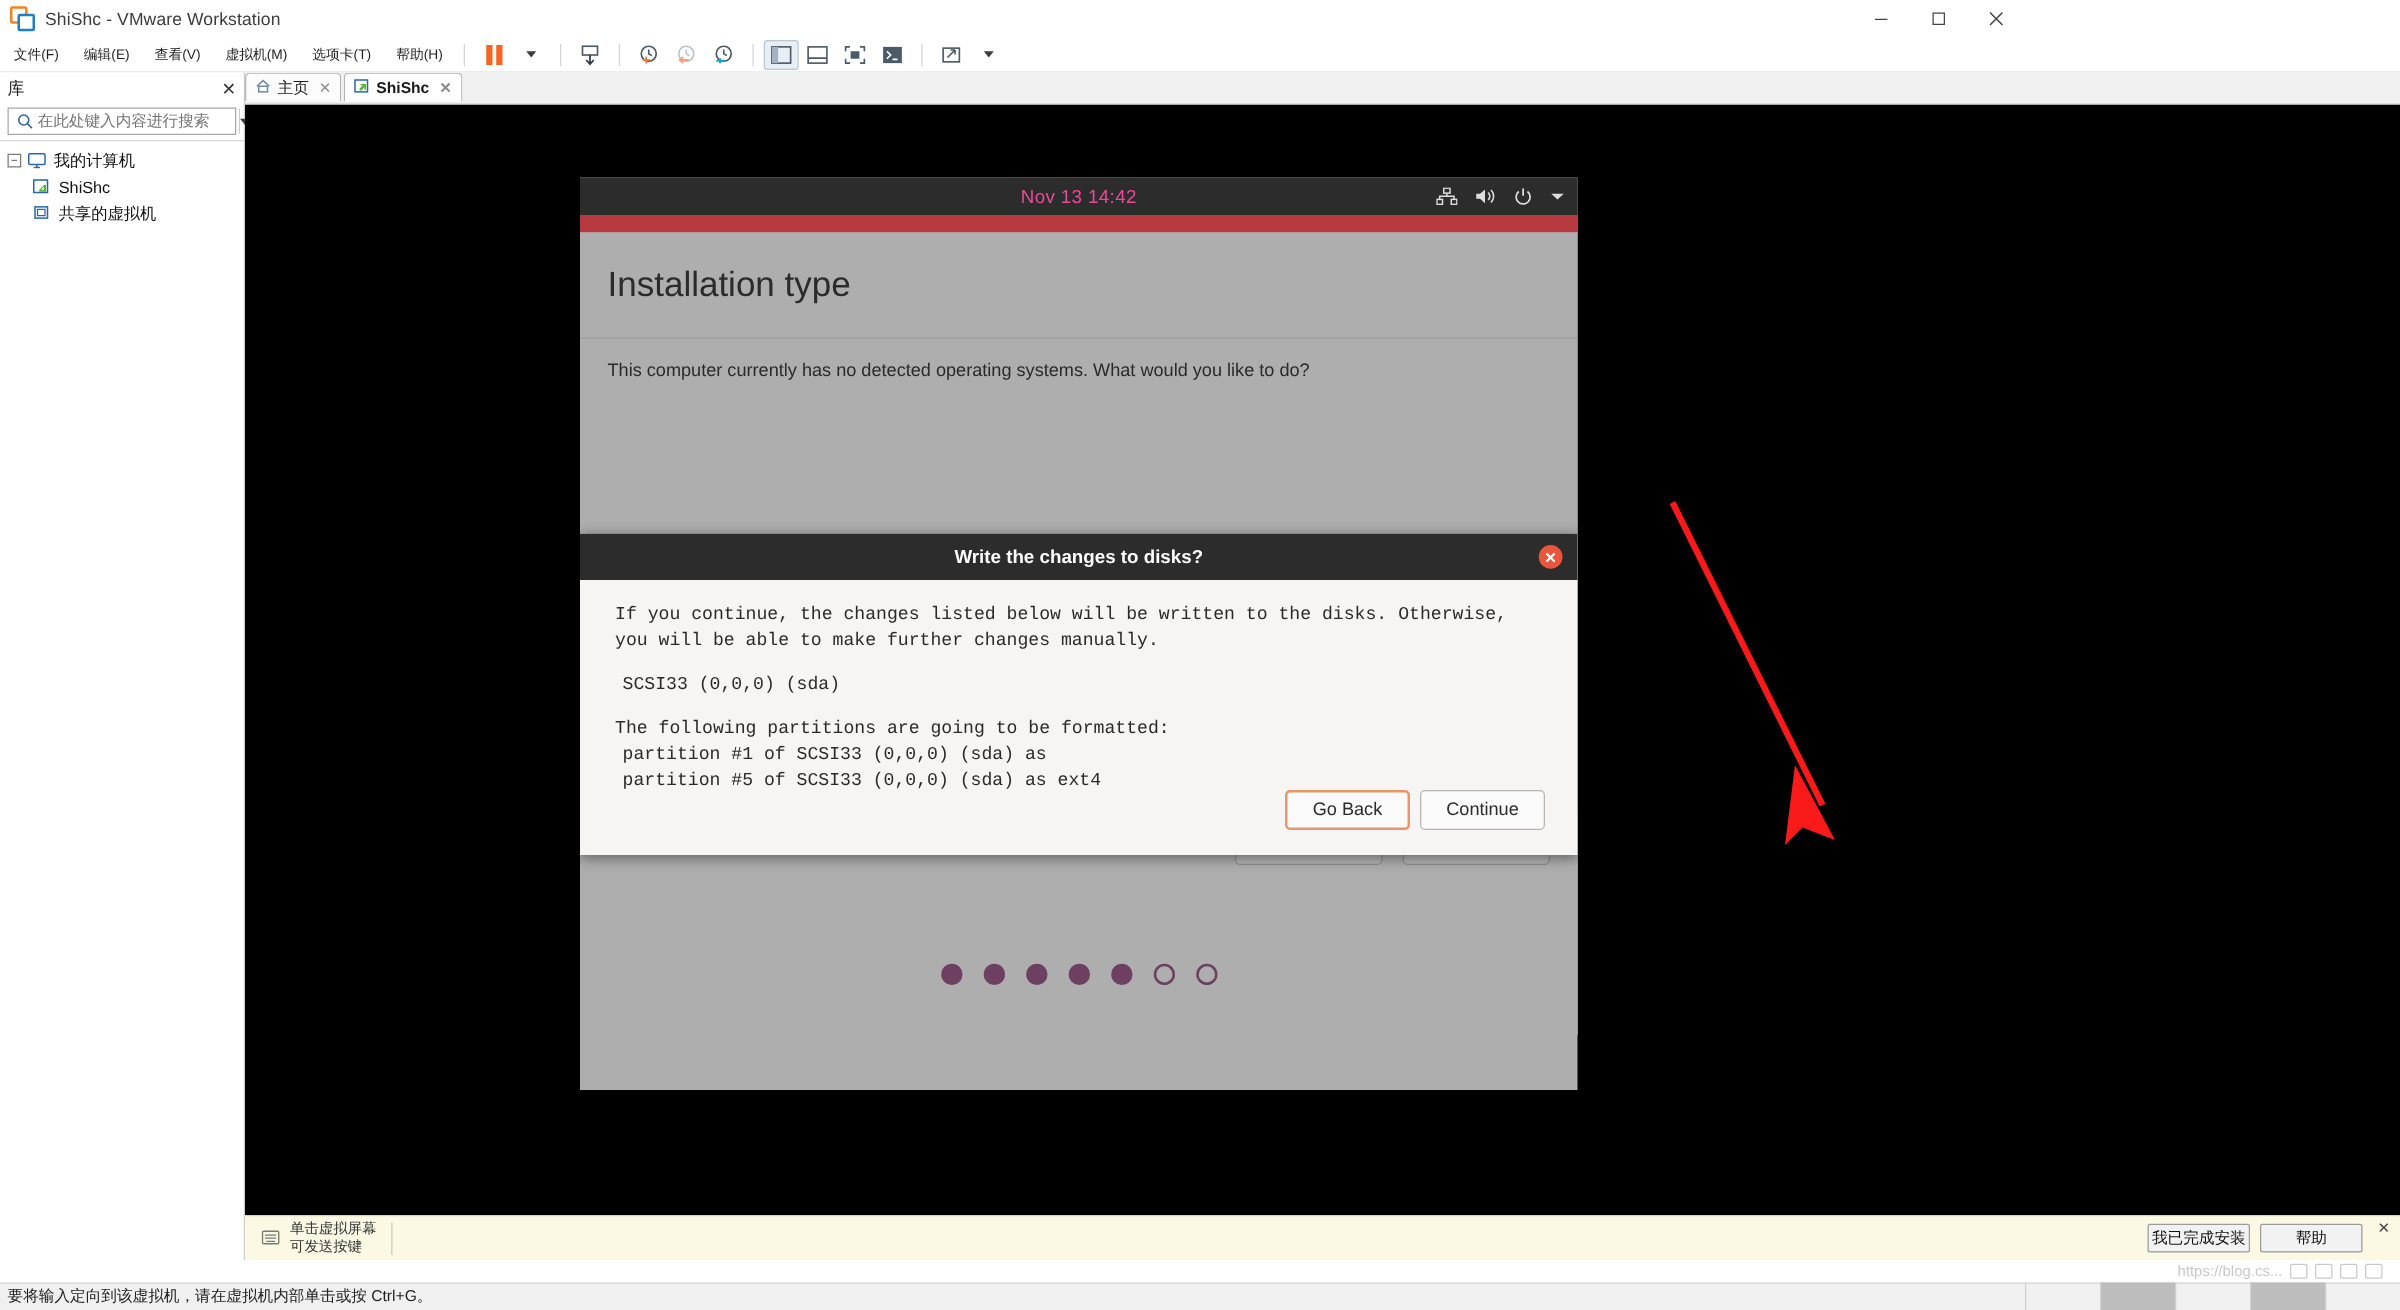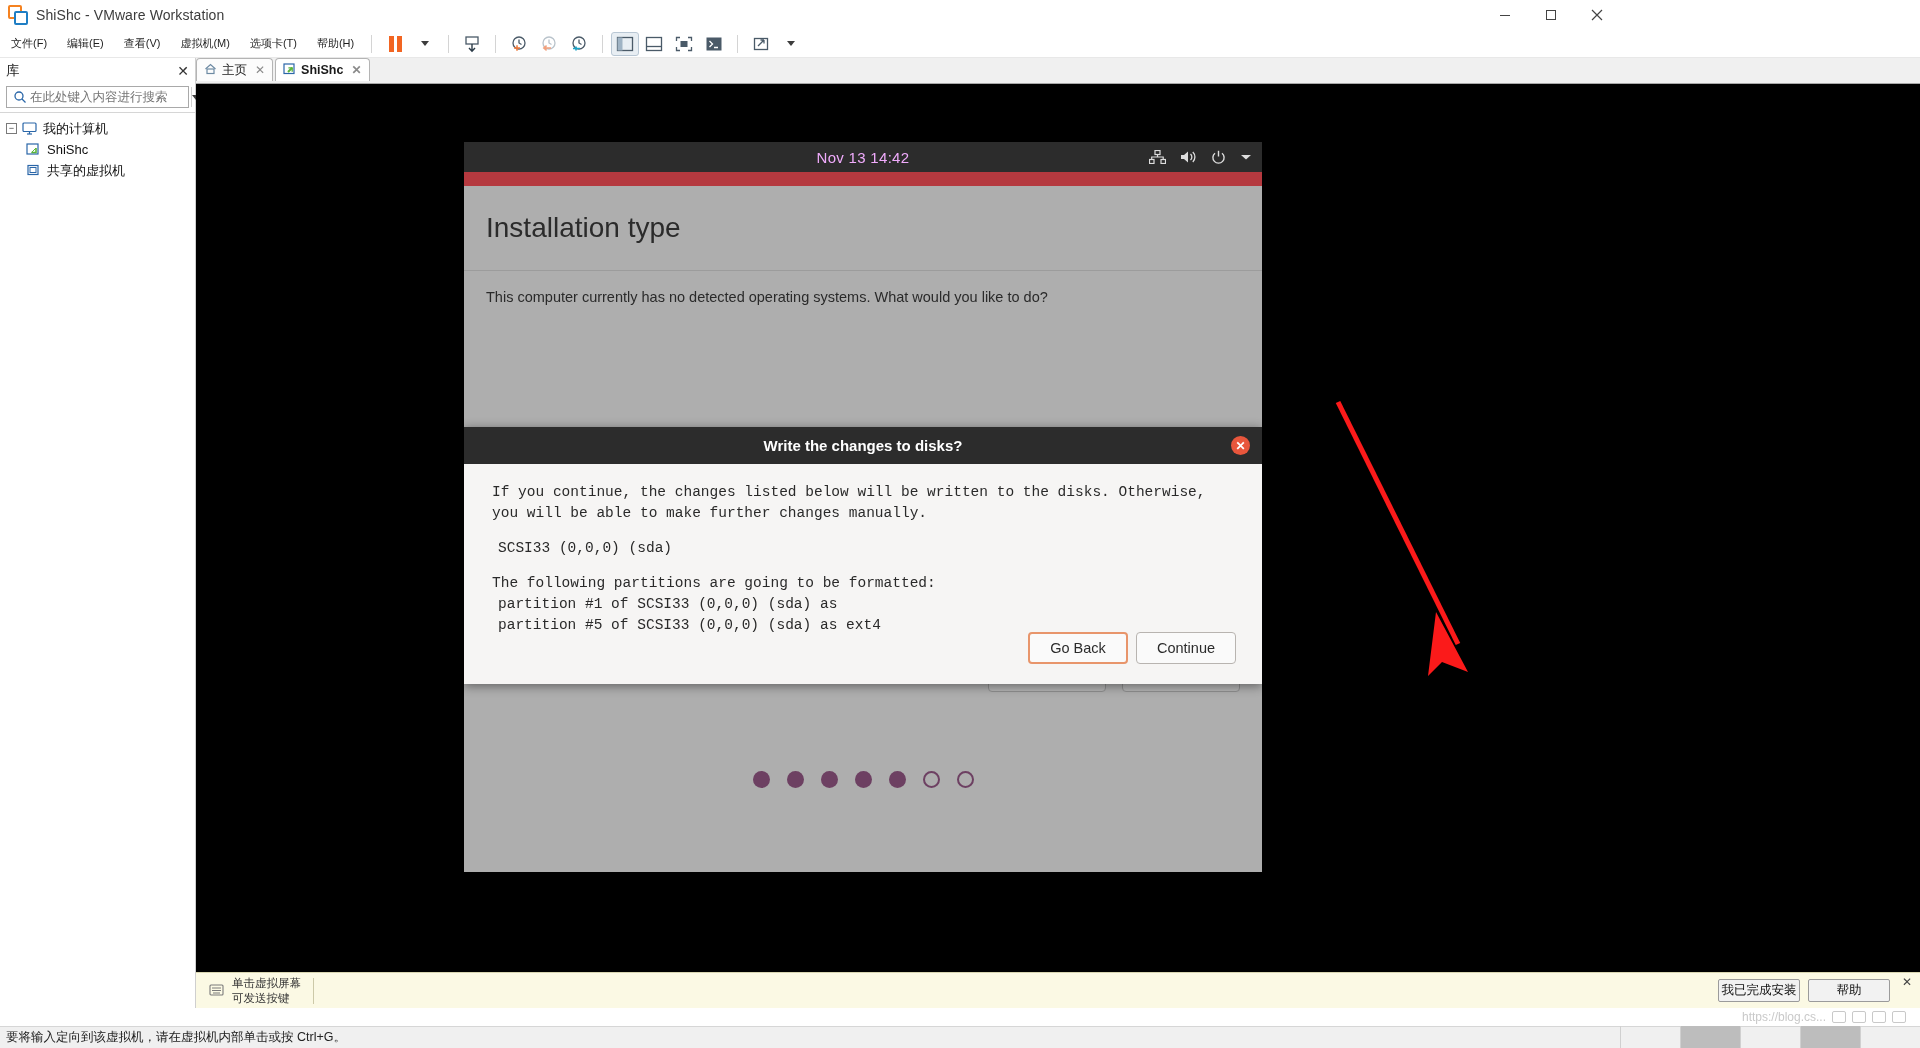--- a/index.html
+++ b/index.html
@@ -81,21 +81,21 @@
   
   .vmscreen{
     position:absolute; left:196px; top:84px; right:0; bottom:76px; background:#000000; overflow:hidden;
   }
 
   
   .ubuntu{
     position:absolute; left:464px; top:142px; width:798px; height:686px; background:#d0cdc9;
   }
   .u-topbar{ height:30px; background:#2c2c2c; display:flex; align-items:center; position:relative;}
-  .u-clock{ width:100%; text-align:center; color:#f0abfc; font-size:15px; letter-spacing:.3px;}
+  .u-clock{ width:100%; text-align:center; color:#ec4899; font-size:15px; letter-spacing:.3px;}
   .u-tray{ position:absolute; right:10px; top:0; height:30px; display:flex; align-items:center; gap:14px;}
   .u-tray svg{display:block;}
   .u-red{ height:14px; background:#b5393f; }
   .u-header{ height:42px; background:#2c2c2c; display:flex; align-items:center; justify-content:center;
      color:#f4f4f4; font-size:15px; font-weight:bold;}
   .u-body{ background:#aeaeae; height:100%; }
   .u-title{ padding:26px 0 26px 22px; font-size:28px; color:#2b2b2b; font-weight:300;
             border-bottom:1px solid #9c9c9c; }
   .u-sub{ padding:18px 0 0 22px; font-size:14.5px; color:#2a2a2a; }
 

